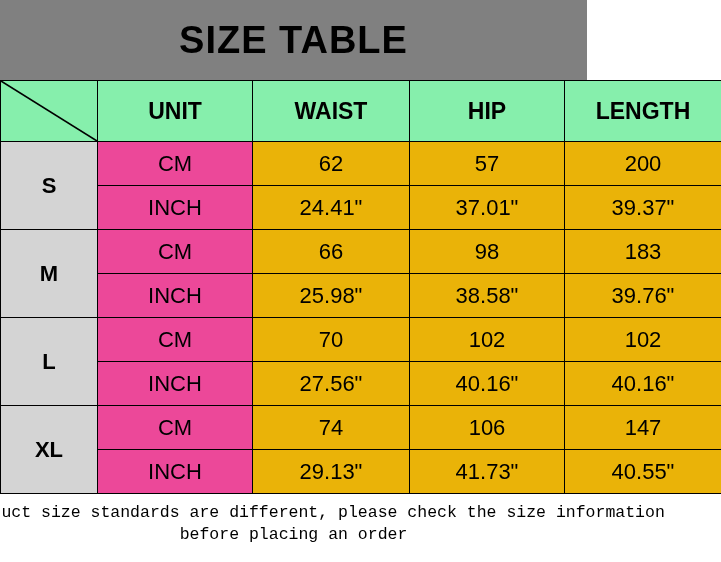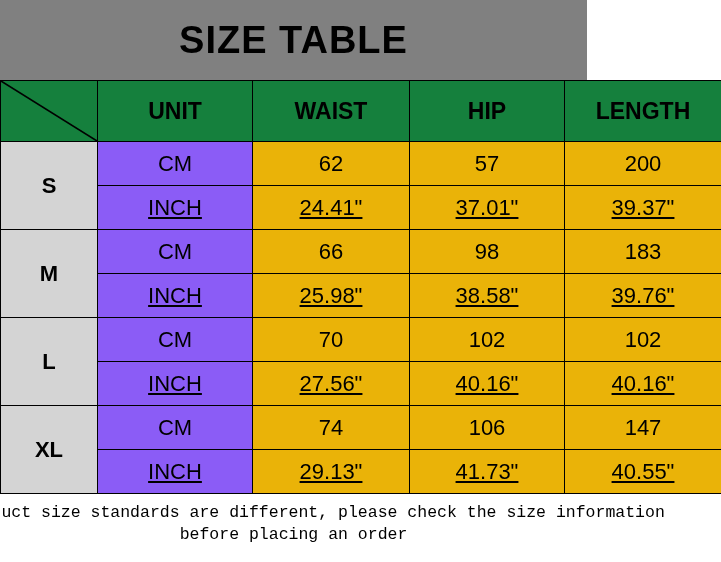--- a/index.html
+++ b/index.html
@@ -56,21 +56,21 @@
   }
   col.c-size   { width: 97px; }
   col.c-unit   { width: 155px; }
   col.c-waist  { width: 157px; }
   col.c-hip    { width: 155px; }
   col.c-length { width: 157px; }
 
   
   .hdr-row td {
     height: 60px;
-    background: #15803d;
+    background: #86efac;
     font-weight: bold;
     font-size: 23px;
   }
   .corner-cell {
     background: #ffffff;
     position: relative;
     padding: 0;
   }
   .corner-cell .diag {
     display: block;
@@ -78,30 +78,30 @@
     height: 100%;
   }
   
   .size-cell {
     background: #d4d4d4;
     font-weight: bold;
     font-size: 25px;
   }
   
   .unit-cell {
-    background: #8b5cf6;
+    background: #ec4899;
     font-weight: normal;
     font-size: 23px;
   }
   .val-cell {
     background: #eab308;
     font-size: 23px;
   }
   .row-cm td { height: 43px; }
-  .row-inch td { height: 43px; text-decoration: underline; }
+  .row-inch td { height: 43px; }
 
   
   .note {
     flex: 1 1 auto;
     background: #ffffff;
     display: flex;
     flex-direction: column;
     align-items: center;
     justify-content: flex-start;
     padding-top: 8px;

